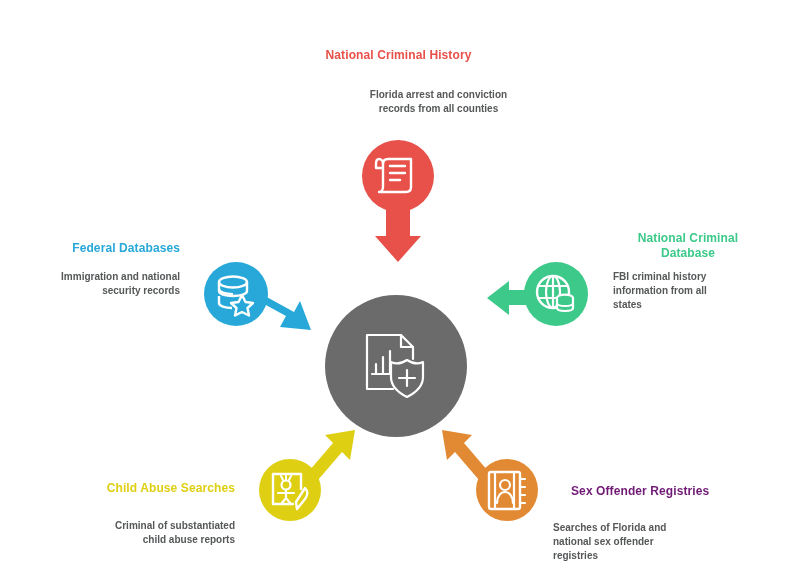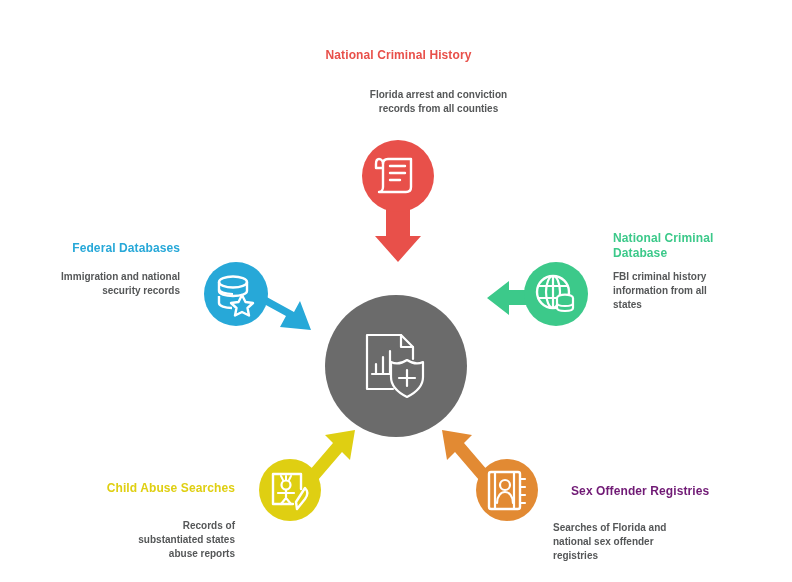--- a/index.html
+++ b/index.html
@@ -71,21 +71,21 @@
     pointer-events: none;
   }
 
   
   #t-statewide  { left: 316px; top: 48px;  width: 165px; text-align: center; color: #e8504a; }
   #d-statewide  { left: 326px; top: 88px;  width: 145px; text-align: center; margin-left: 40px; }
 
   #t-federal    { left: 40px;  top: 241px; width: 140px; text-align: right;  color: #27a8d8; }
   #d-federal    { left: 60px;  top: 270px; width: 120px; text-align: right;  }
 
-  #t-national   { left: 613px; top: 231px; width: 150px; text-align: left;   color: #3cc98a; }
+  #t-national   { left: 613px; top: 231px; width: 150px; text-align: center;   color: #3cc98a; }
   #d-national   { left: 613px; top: 270px; width: 120px; text-align: left;   }
 
   #t-childabuse { left: 105px; top: 481px; width: 130px; text-align: right;  color: #dfcf12; }
   #d-childabuse { left: 115px; top: 519px; width: 120px; text-align: right;  }
 
   #t-sexoffender{ left: 553px; top: 484px; width: 150px; text-align: left;   color: #701a75; margin-left: 18px; }
   #d-sexoffender{ left: 553px; top: 521px; width: 125px; text-align: left;   }
 </style>
 </head>
 <body>
@@ -189,18 +189,18 @@
   <div class="node-title" id="t-statewide">National Criminal History</div>
   <div class="node-desc" id="d-statewide">Florida arrest and conviction records from all counties</div>
 
   <div class="node-title" id="t-federal">Federal Databases</div>
   <div class="node-desc" id="d-federal">Immigration and national security records</div>
 
   <div class="node-title" id="t-national">National Criminal Database</div>
   <div class="node-desc" id="d-national">FBI criminal history information from all states</div>
 
   <div class="node-title" id="t-childabuse">Child Abuse Searches</div>
-  <div class="node-desc" id="d-childabuse">Records of substantiated states abuse reports</div>
+  <div class="node-desc" id="d-childabuse">Criminal of substantiated child abuse reports</div>
 
   <div class="node-title" id="t-sexoffender">Sex Offender Registries</div>
   <div class="node-desc" id="d-sexoffender">Searches of Florida and national sex offender registries</div>
 
 </div>
 
 </body></html>

